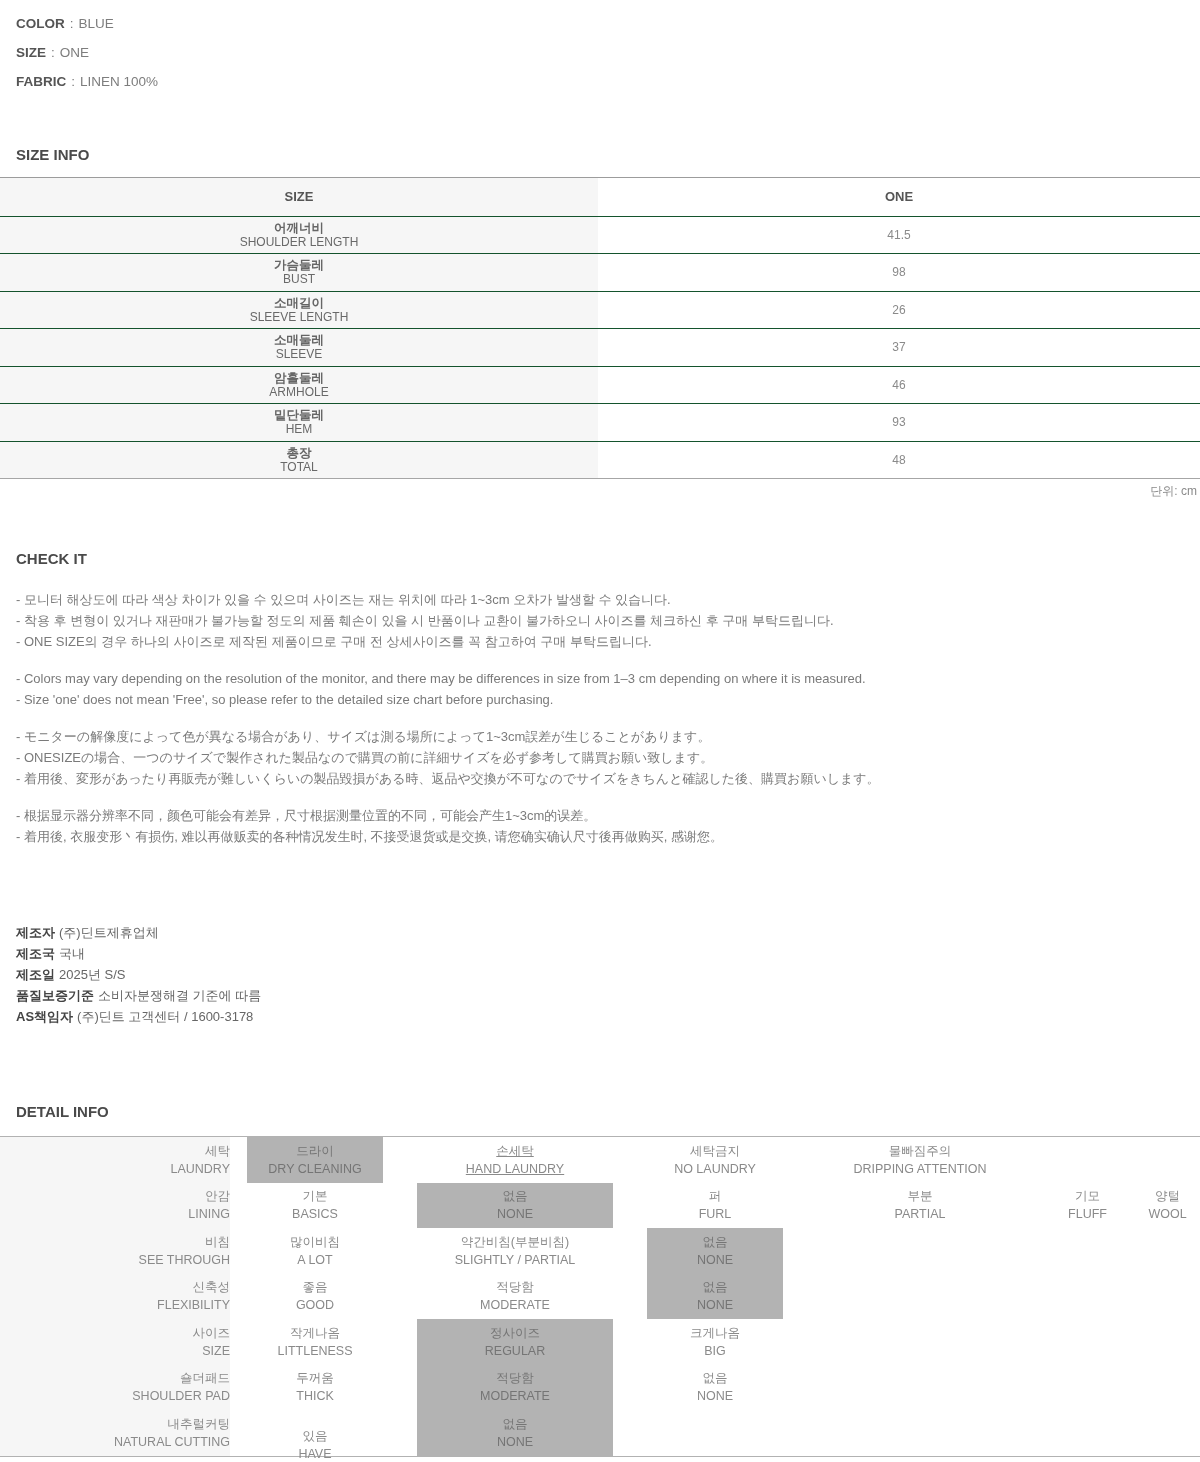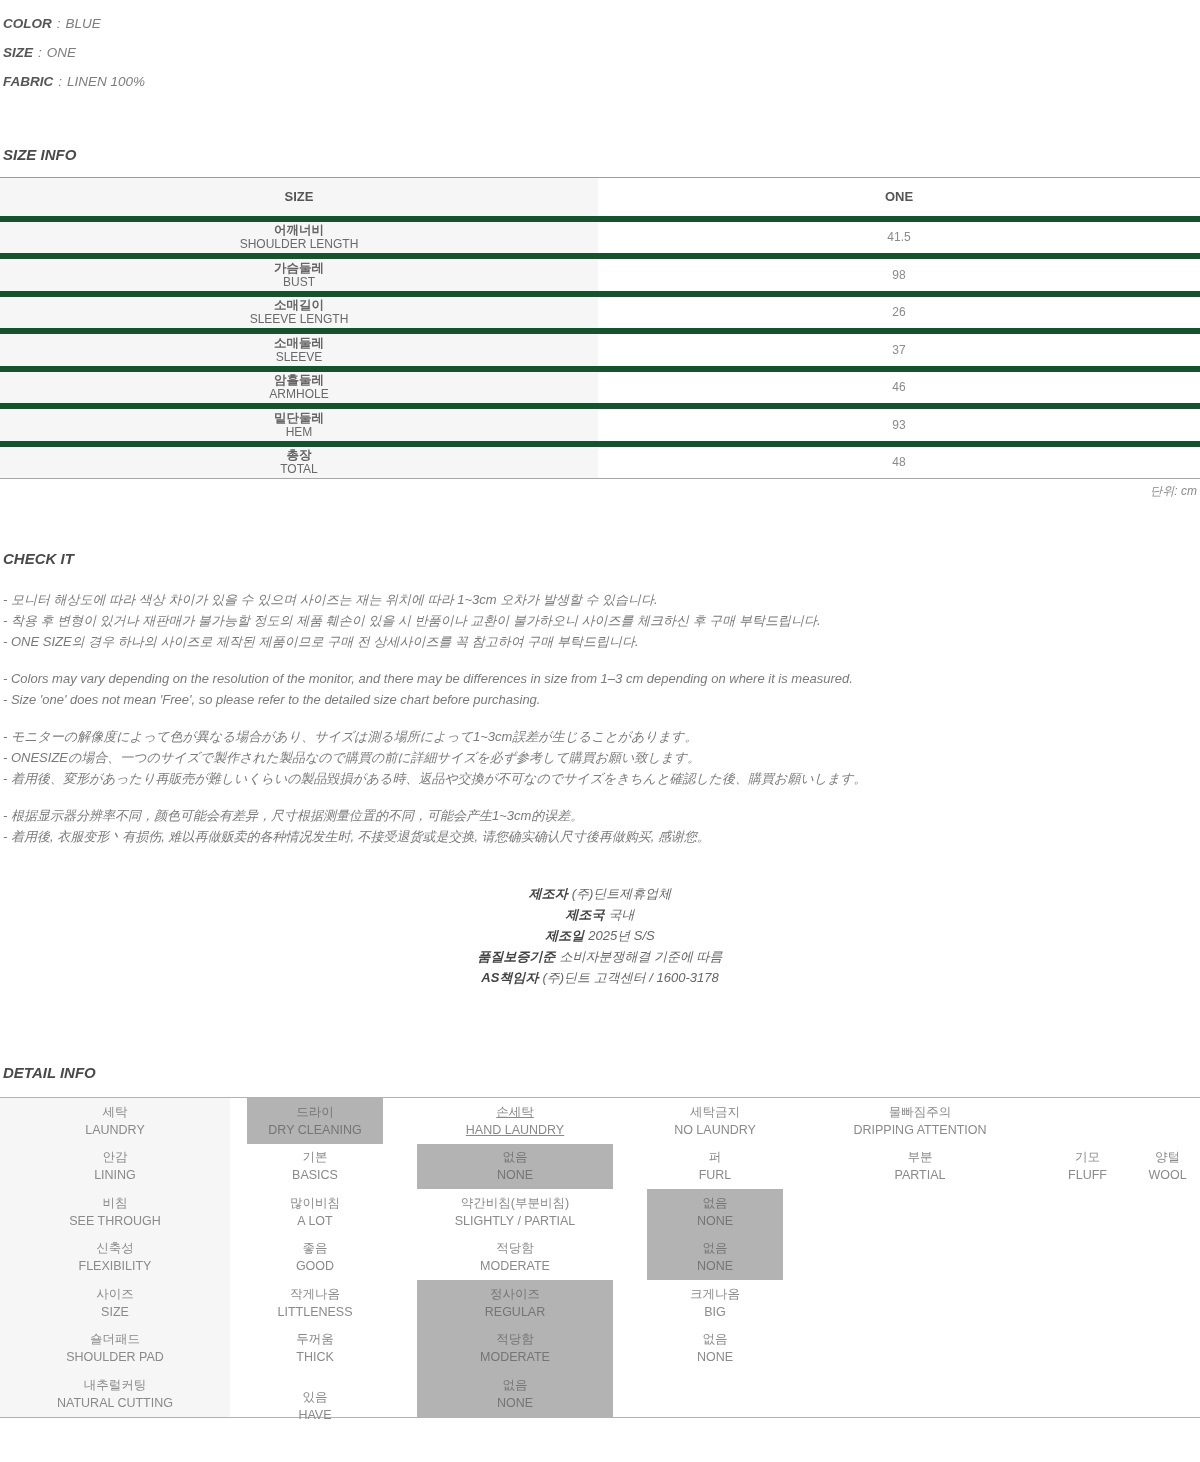--- a/index.html
+++ b/index.html
@@ -3,64 +3,64 @@
 <meta charset="utf-8">
 <style>
   * { box-sizing: border-box; margin: 0; padding: 0; }
   html,body { background: #fff; }
   body {
     width: 1200px; height: 1462px; overflow: hidden;
     font-family: "Liberation Sans", "DejaVu Sans", sans-serif;
     color: #808080;
   }
   .page { width: 1200px; }
-  .pad { padding-left: 3px; padding-right: 3px; font-style: italic; }
+  .pad { padding-left: 16px; padding-right: 3px; }
 
   
   .attrs { padding-top: 9px; }
   .attr-line { line-height: 29px; font-size: 13.5px; color: #7d7d7d; }
   .attr-line b { color: #555; }
   .attr-line .sep { margin: 0 5px; }
 
   
   .section-title { font-size: 15px; font-weight: bold; color: #4a4a4a; line-height: 18px; }
   #size-info-title { margin-top: 50px; }
   #check-title { margin-top: 51px; }
   #detail-title { margin-top: 76px; }
 
   
   .size-table { margin-top: 13px; width: 1200px; border-top: 1px solid #9c9c9c; border-bottom: 1px solid #a6a6a6; }
-  .size-row { display: flex; height: 37.5px; border-top: 6px solid #14532d; }
+  .size-row { display: flex; height: 37.5px; border-top: 1px solid #14532d; }
   .size-row:first-child { border-top: none; }
   .cell-label { width: 598px; background: #f6f6f6; display: flex; flex-direction: column; justify-content: center; align-items: center; text-align: center; }
   .cell-label .kr { font-weight: bold; font-size: 12.5px; line-height: 14px; color: #666; }
   .cell-label .en { font-weight: normal; font-size: 12px; line-height: 14px; color: #696969; }
   .cell-value { flex: 1; display: flex; justify-content: center; align-items: center; font-size: 12px; color: #8a8a8a; }
   .size-row.header .cell-label .hdr, .size-row.header .cell-value { font-size: 13px; font-weight: bold; color: #555; }
   .unit-note { margin-top: 5px; text-align: right; font-size: 12px; line-height: 15px; color: #8a8a8a; }
 
   
   .check-group { font-size: 13px; line-height: 21px; color: #7a7a7a; }
   .check-group.first { margin-top: 21px; }
   .check-group + .check-group { margin-top: 16px; }
 
   
-  .mfg { margin-top: 36px; font-size: 13px; line-height: 21px; color: #666; text-align: center; }
+  .mfg { margin-top: 75px; font-size: 13px; line-height: 21px; color: #666; }
   .mfg b { color: #444; margin-right: 4px; }
 
   
   .detail-table {
     margin-top: 15px; width: 1200px;
     display: grid;
     grid-template-columns: 230px 170px 230px 170px 240px 95px 65px;
     grid-auto-rows: 45.5px;
     border-top: 1px solid #b2b2b2; border-bottom: 1px solid #b2b2b2;
   }
   .dcell { display: flex; flex-direction: column; justify-content: center; align-items: center; text-align: center; font-size: 12.5px; line-height: 18px; color: #8a8a8a; }
-  .dcell.cat { background: #f6f6f6; }
+  .dcell.cat { background: #f6f6f6; align-items: flex-end; }
   .dcell.sel { background: #b3b3b3; margin: 0 17px; color: #757575; }
 </style>
 </head>
 <body>
 
 <div class="page">
 
   <div class="attrs pad">
     <p class="attr-line"><b>COLOR</b><span class="sep">:</span><span>BLUE</span></p>
     <p class="attr-line"><b>SIZE</b><span class="sep">:</span><span>ONE</span></p>

